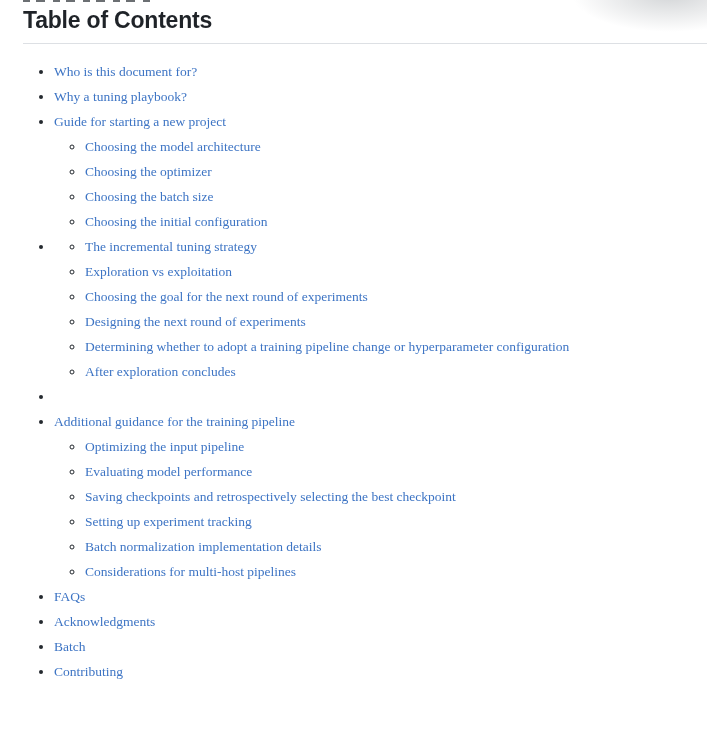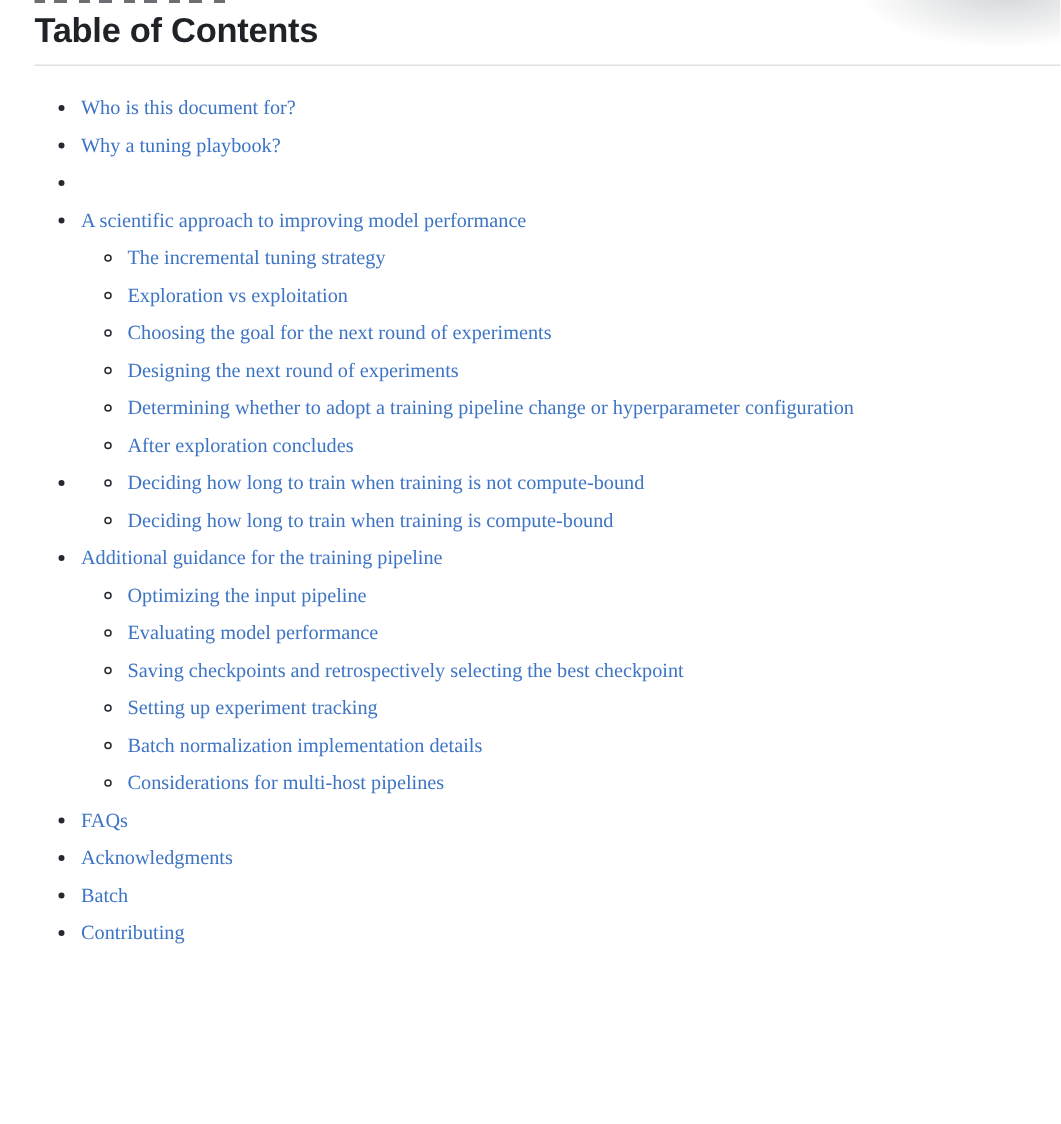--- a/index.html
+++ b/index.html
@@ -64,37 +64,39 @@
 
 <div class="top-remnant"></div>
 <div class="corner-shadow"></div>
 
 <div class="container">
   <h2 class="page-title">Table of Contents</h2>
 
   <ul class="toc">
     <li><a href="#">Who is this document for?</a></li>
     <li><a href="#">Why a tuning playbook?</a></li>
+    <li><a href="#">Guide for starting a new project</a>
+      <ul>
+        <li><a href="#">Choosing the model architecture</a></li>
+        <li><a href="#">Choosing the optimizer</a></li>
+        <li><a href="#">Choosing the batch size</a></li>
+        <li><a href="#">Choosing the initial configuration</a></li>
+      </ul>
+    </li>
     <li>
-    </li>
-    <li><a href="#">A scientific approach to improving model performance</a>
       <ul>
         <li><a href="#">The incremental tuning strategy</a></li>
         <li><a href="#">Exploration vs exploitation</a></li>
         <li><a href="#">Choosing the goal for the next round of experiments</a></li>
         <li><a href="#">Designing the next round of experiments</a></li>
         <li><a href="#">Determining whether to adopt a training pipeline change or hyperparameter configuration</a></li>
         <li><a href="#">After exploration concludes</a></li>
       </ul>
     </li>
     <li>
-      <ul>
-        <li><a href="#">Deciding how long to train when training is not compute-bound</a></li>
-        <li><a href="#">Deciding how long to train when training is compute-bound</a></li>
-      </ul>
     </li>
     <li><a href="#">Additional guidance for the training pipeline</a>
       <ul>
         <li><a href="#">Optimizing the input pipeline</a></li>
         <li><a href="#">Evaluating model performance</a></li>
         <li><a href="#">Saving checkpoints and retrospectively selecting the best checkpoint</a></li>
         <li><a href="#">Setting up experiment tracking</a></li>
         <li><a href="#">Batch normalization implementation details</a></li>
         <li><a href="#">Considerations for multi-host pipelines</a></li>
       </ul>

